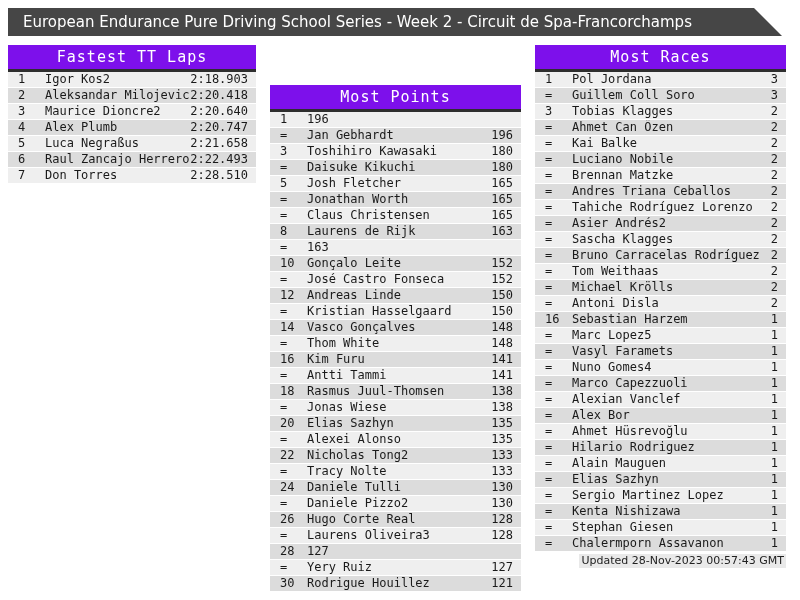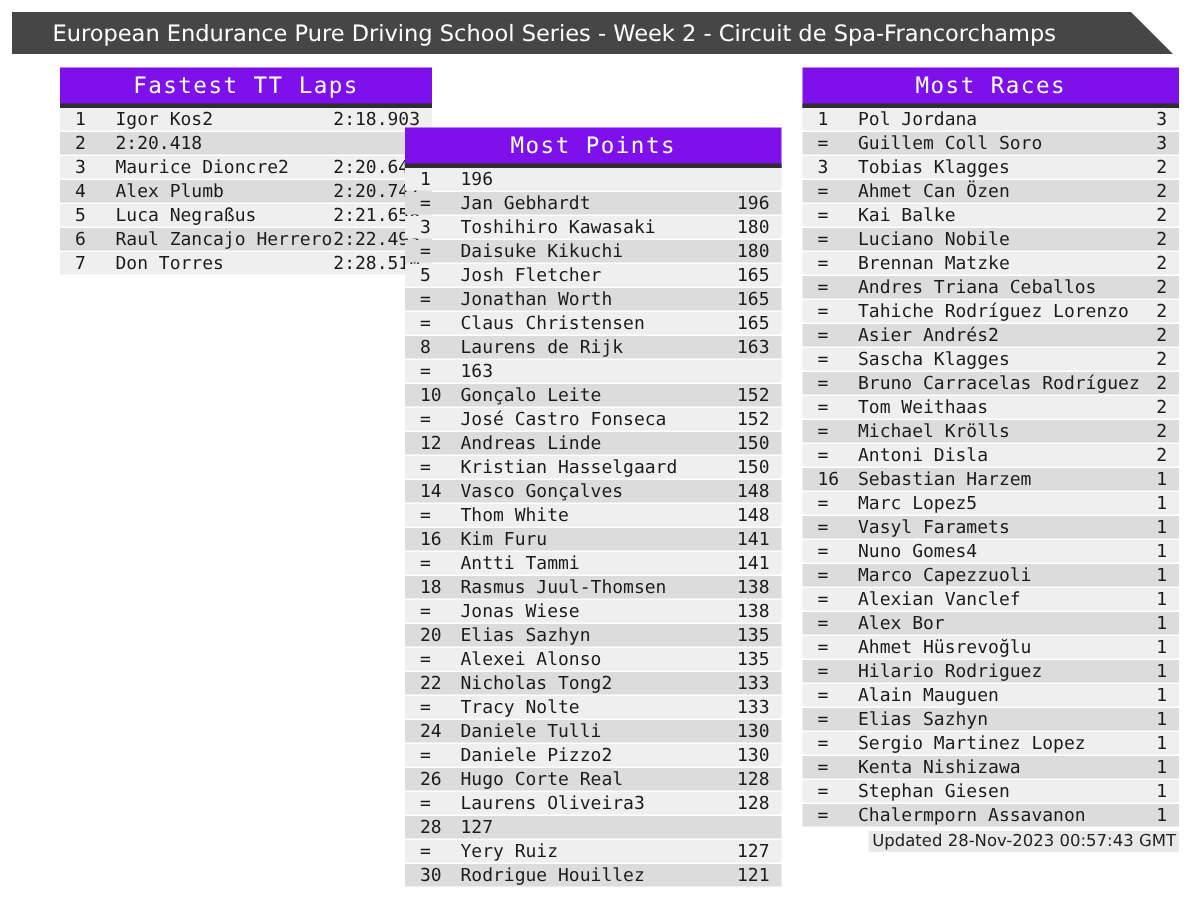--- a/index.html
+++ b/index.html
@@ -15,21 +15,21 @@
     background: #ffffff;
     overflow: hidden;
   }
   .titlebar {
     position: absolute;
     left: 8px;
     top: 8px;
     width: 774px;
     height: 28px;
     line-height: 28px;
-    padding-left: 27px;
+    padding-left: 15px;
     box-sizing: border-box;
     background: var(--titlebar-bg, #464646);
     color: #ffffff;
     font-size: 15px;
     white-space: nowrap;
     clip-path: polygon(0 0, calc(100% - 28px) 0, 100% 100%, 0 100%);
   }
   .col {
     position: absolute;
     top: 45px;
@@ -81,30 +81,31 @@
     padding: 0 2px;
   }
 </style>
 </head>
 <body>
 
 <div class="page">
 
   <div class="titlebar">European Endurance Pure Driving School Series - Week 2 - Circuit de Spa-Francorchamps</div>
 
-  <section class="col" style="left:8px; width:248px;margin-left:32px;">
+  <section class="col" style="left:8px; width:248px;">
     <div class="col-header">Fastest TT Laps</div>
     <div class="rows">
         <div class="row">
           <span class="cell rank">1</span>
           <span class="cell driver">Igor Kos2</span>
           <span class="cell value">2:18.903</span>
         </div>
         <div class="row">
           <span class="cell rank">2</span>
+          <span class="cell driver">Aleksandar Milojevic</span>
           <span class="cell value">2:20.418</span>
         </div>
         <div class="row">
           <span class="cell rank">3</span>
           <span class="cell driver">Maurice Dioncre2</span>
           <span class="cell value">2:20.640</span>
         </div>
         <div class="row">
           <span class="cell rank">4</span>
           <span class="cell driver">Alex Plumb</span>

